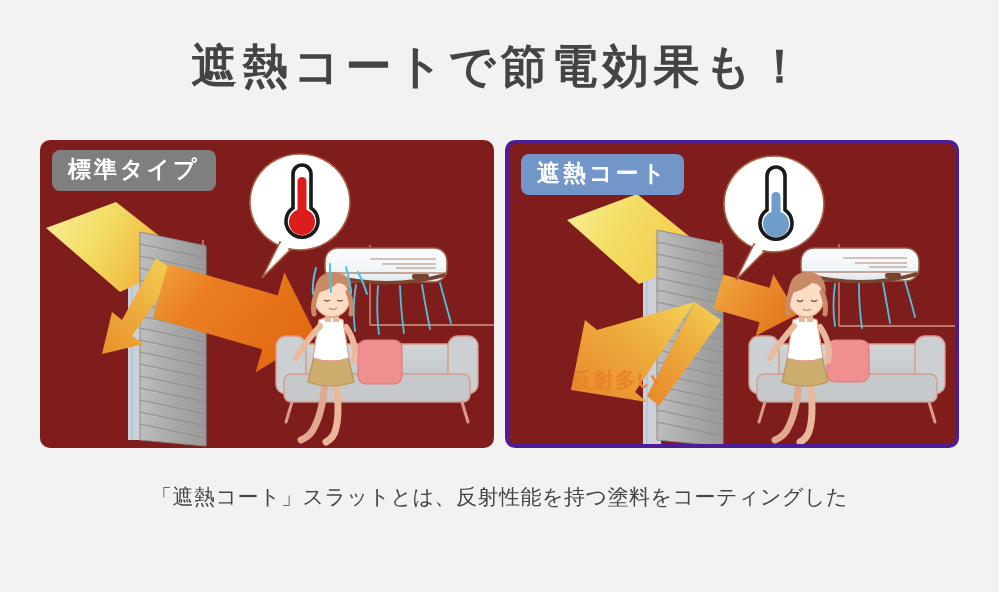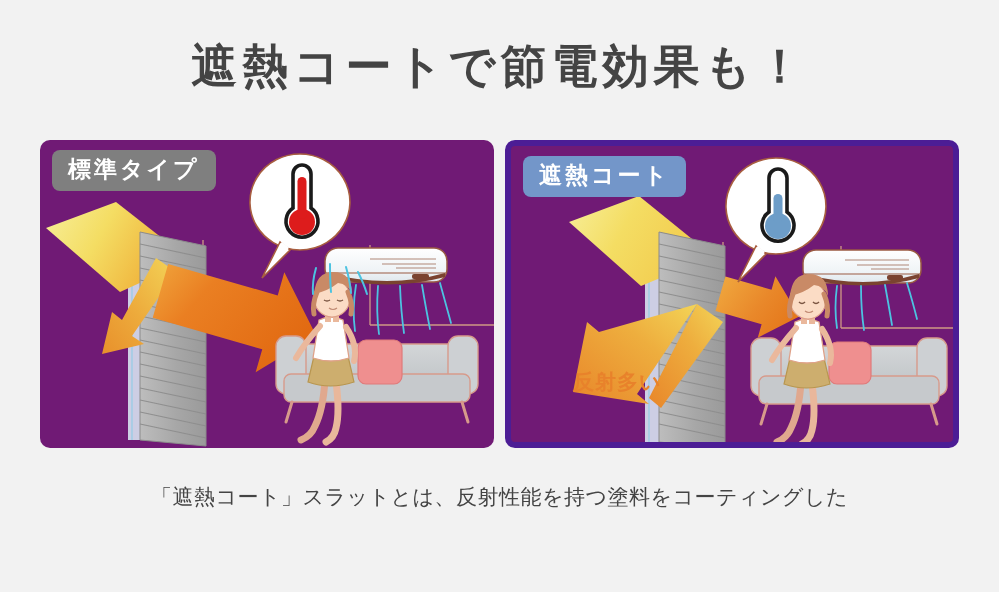--- a/index.html
+++ b/index.html
@@ -36,28 +36,28 @@
     line-height: 1.15;
     white-space: nowrap;
   }
 
   
   .panel {
     position: absolute;
     top: 140px;
     width: 454px;
     height: 308px;
-    background: #701a75;
+    background: #7f1d1d;
     border-radius: 10px;
     box-sizing: border-box;
   }
   .panel-standard { left: 40px; border: 0; }
   .panel-coat {
     left: 505px;
-    border: 6px solid #4c1d95;
+    border: 4px solid #4c1d95;
   }
 
   .panel-badge {
     position: absolute;
     left: 12px;
     top: 10px;
     padding: 7px 16px 9px 16px;
     border-radius: 8px;
     color: #ffffff;
     font-size: 23px;

